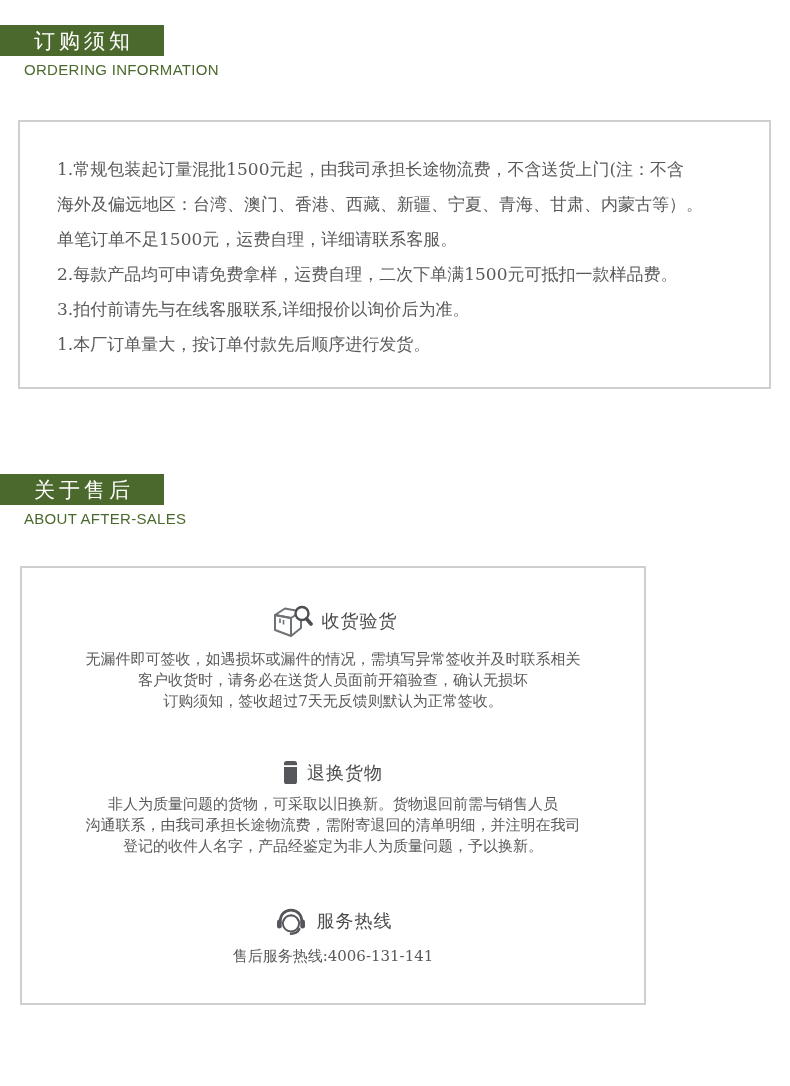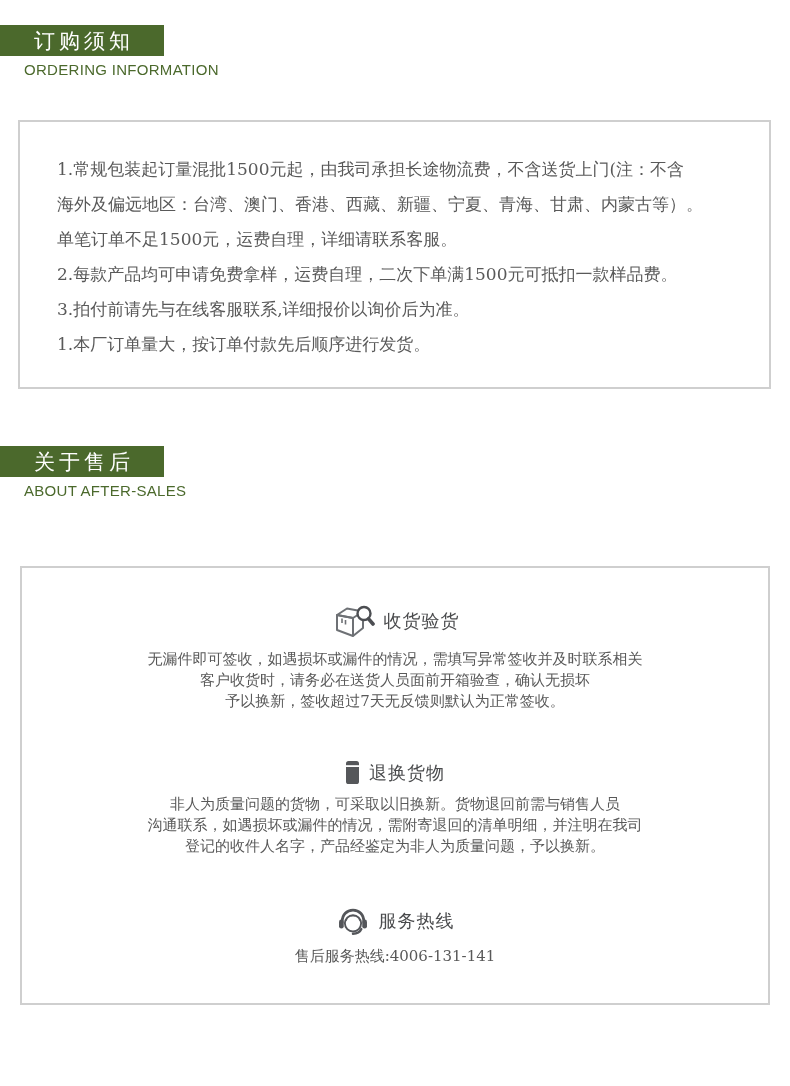--- a/index.html
+++ b/index.html
@@ -46,21 +46,21 @@
     font-size:17px;
     line-height:35px;
     color:#595959;
     text-align:left;
     white-space:nowrap;
   }
   
   .after-box{
     position:absolute;
     left:20px; top:566px;
-    width:750px; height:439px;
+    width:626px; height:439px;
     box-sizing:border-box;
     border:2px solid #cfcfcf;
     background:#ffffff;
     text-align:center;
     padding-top:34px;
   }
   .as-block{margin-top:0;}
   .as-block + .as-block{margin-top:48px;}
   .as-title-row{
     display:flex;
@@ -94,21 +94,21 @@
     <div class="notice-text">
       <div>1.常规包装起订量混批1500元起，由我司承担长途物流费，不含送货上门(注：不含</div>
       <div>海外及偏远地区：台湾、澳门、香港、西藏、新疆、宁夏、青海、甘肃、内蒙古等）。</div>
       <div>单笔订单不足1500元，运费自理，详细请联系客服。</div>
       <div>2.每款产品均可申请免费拿样，运费自理，二次下单满1500元可抵扣一款样品费。</div>
       <div>3.拍付前请先与在线客服联系,详细报价以询价后为准。</div>
       <div>1.本厂订单量大，按订单付款先后顺序进行发货。</div>
     </div>
   </div>
 
-  <div class="section-header" style="top:446px;">
+  <div class="section-header" style="top:474px;">
     <div class="hdr-badge">关于售后</div>
     <div class="hdr-en">ABOUT AFTER-SALES</div>
   </div>
 
   <div class="after-box">
 
     <div class="as-block">
       <div class="as-title-row">
         <span class="icon">
           <svg width="44" height="38" viewBox="0 0 44 38">
@@ -121,37 +121,37 @@
             </g>
             <circle cx="33" cy="11.5" r="6.5" fill="#ffffff" stroke="#4c4e52" stroke-width="2.4"></circle>
             <line x1="37.6" y1="16.8" x2="42" y2="22" stroke="#4c4e52" stroke-width="3.6" stroke-linecap="round"></line>
           </svg>
         </span>
         <span>收货验货</span>
       </div>
       <div class="as-text">
         <div>无漏件即可签收，如遇损坏或漏件的情况，需填写异常签收并及时联系相关</div>
         <div>客户收货时，请务必在送货人员面前开箱验查，确认无损坏</div>
-        <div>予以换新，签收超过7天无反馈则默认为正常签收。</div>
+        <div>订购须知，签收超过7天无反馈则默认为正常签收。</div>
       </div>
     </div>
 
     <div class="as-block">
       <div class="as-title-row">
         <span class="icon">
           <svg width="15" height="25" viewBox="0 0 15 25">
             <rect x="1" y="1" width="13" height="23" rx="2.6" fill="#55575a"></rect>
             <rect x="1" y="5.2" width="13" height="1.8" fill="#ffffff"></rect>
           </svg>
         </span>
         <span>退换货物</span>
       </div>
       <div class="as-text">
         <div>非人为质量问题的货物，可采取以旧换新。货物退回前需与销售人员</div>
-        <div>沟通联系，如遇损坏或漏件的情况，需附寄退回的清单明细，并注明在我司</div>
+        <div>沟通联系，由我司承担长途物流费，需附寄退回的清单明细，并注明在我司</div>
         <div>登记的收件人名字，产品经鉴定为非人为质量问题，予以换新。</div>
       </div>
     </div>
 
     <div class="as-block">
       <div class="as-title-row">
         <span class="icon">
           <svg width="34" height="32" viewBox="0 0 36 32">
             <path d="M6.5 17 C6.5 9 11.5 4.5 18 4.5 C24.5 4.5 29.5 9 29.5 17" fill="none" stroke="#54565a" stroke-width="3" stroke-linecap="round"></path>
             <circle cx="18" cy="18.5" r="8.6" fill="#ffffff" stroke="#54565a" stroke-width="2"></circle>

